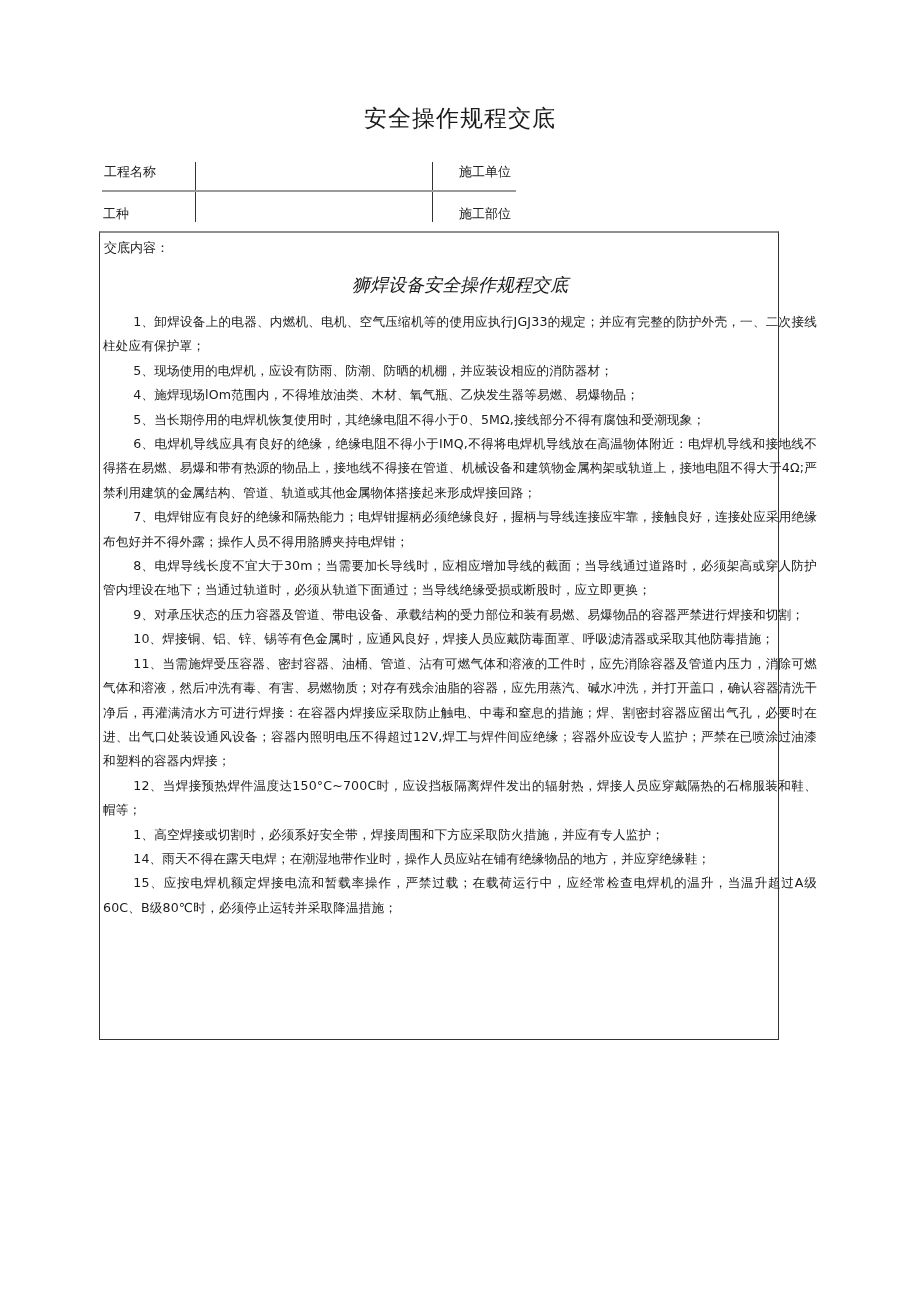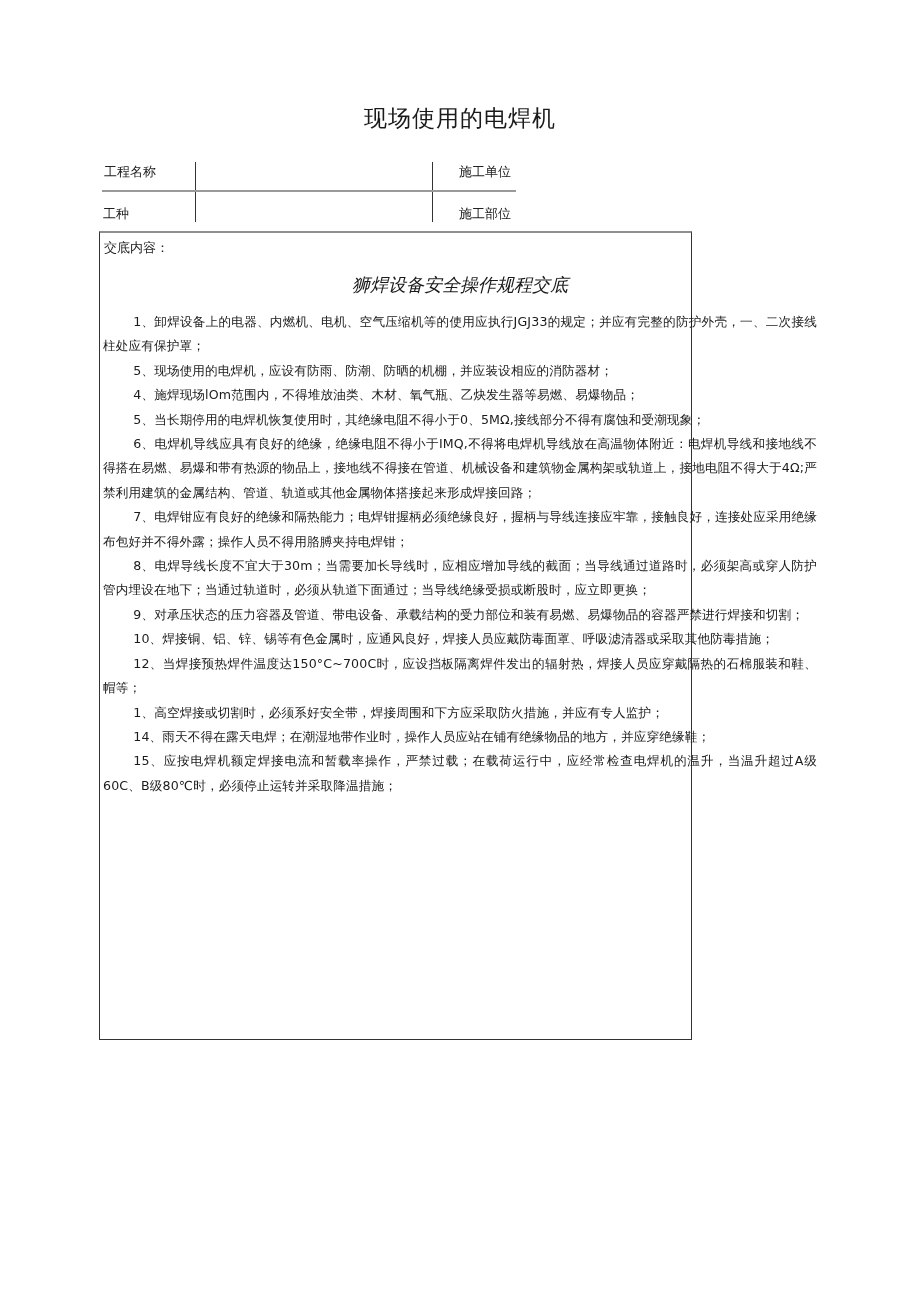--- a/index.html
+++ b/index.html
@@ -7,21 +7,21 @@
     .doc-title {
       position: absolute; left: 0; width: 920px; top: 103px; text-align: center;
       font-family: "DejaVu Serif", serif; font-size: 23px; letter-spacing: 1px; color: #1a1a1a;
     }
     .hdr-label {
       position: absolute; font-family: "DejaVu Serif", serif; font-size: 13px; color: #222;
     }
     .vline { position: absolute; width: 1px; background: #333; }
     .hline { position: absolute; height: 2px; background: #9a9a9a; }
     .box {
-      position: absolute; left: 99px; top: 231px; width: 593px; height: 809px;
+      position: absolute; left: 99px; top: 231px; width: 680px; height: 809px;
       border: 1px solid #333; border-top: 2px solid #8f8f8f; box-sizing: border-box;
     }
     .box-label {
       position: absolute; left: 4px; top: 6px;
       font-family: "DejaVu Serif", serif; font-size: 13px; color: #222;
     }
     .sub-title {
       position: absolute; left: 0; width: 720px; top: 40px; text-align: center;
       font-family: "DejaVu Sans", sans-serif; font-size: 18px; color: #1a1a1a; font-style: italic;
     }
@@ -30,21 +30,21 @@
       font-family: "DejaVu Sans", sans-serif; font-size: 12.6px; line-height: 24.4px;
       color: #1a1a1a; text-align: justify;
     }
     .content p { margin: 0; text-indent: 2.4em; letter-spacing: 0.15px; }
   </style>
 </head>
 <body>
 
 <div>
 
-  <div class="doc-title">现场使用的电焊机</div>
+  <div class="doc-title">安全操作规程交底</div>
 
   <div>
     <span class="hdr-label" style="left:104px; top:163px;">工程名称</span>
     <span class="hdr-label" style="left:200px; top:163px;"></span>
     <span class="hdr-label" style="left:459px; top:163px;">施工单位</span>
     <span class="hdr-label" style="left:520px; top:163px;"></span>
 
     <span class="hdr-label" style="left:103px; top:205px;">工种</span>
     <span class="hdr-label" style="left:200px; top:205px;"></span>
     <span class="hdr-label" style="left:459px; top:205px;">施工部位</span>
@@ -61,20 +61,21 @@
     <div class="content">
       <p>1、卸焊设备上的电器、内燃机、电机、空气压缩机等的使用应执行JGJ33的规定；并应有完整的防护外壳，一、二次接线柱处应有保护罩；</p>
       <p>5、现场使用的电焊机，应设有防雨、防潮、防晒的机棚，并应装设相应的消防器材；</p>
       <p>4、施焊现场lOm范围内，不得堆放油类、木材、氧气瓶、乙炔发生器等易燃、易爆物品；</p>
       <p>5、当长期停用的电焊机恢复使用时，其绝缘电阻不得小于0、5MΩ,接线部分不得有腐蚀和受潮现象；</p>
       <p>6、电焊机导线应具有良好的绝缘，绝缘电阻不得小于IMQ,不得将电焊机导线放在高温物体附近：电焊机导线和接地线不得搭在易燃、易爆和带有热源的物品上，接地线不得接在管道、机械设备和建筑物金属构架或轨道上，接地电阻不得大于4Ω;严禁利用建筑的金属结构、管道、轨道或其他金属物体搭接起来形成焊接回路；</p>
       <p>7、电焊钳应有良好的绝缘和隔热能力；电焊钳握柄必须绝缘良好，握柄与导线连接应牢靠，接触良好，连接处应采用绝缘布包好并不得外露；操作人员不得用胳膊夹持电焊钳；</p>
       <p>8、电焊导线长度不宜大于30m；当需要加长导线时，应相应增加导线的截面；当导线通过道路时，必须架高或穿人防护管内埋设在地下；当通过轨道时，必须从轨道下面通过；当导线绝缘受损或断股时，应立即更换；</p>
       <p>9、对承压状态的压力容器及管道、带电设备、承载结构的受力部位和装有易燃、易爆物品的容器严禁进行焊接和切割；</p>
       <p>10、焊接铜、铝、锌、锡等有色金属时，应通风良好，焊接人员应戴防毒面罩、呼吸滤清器或采取其他防毒措施；</p>
+      <p>11、当需施焊受压容器、密封容器、油桶、管道、沾有可燃气体和溶液的工件时，应先消除容器及管道内压力，消除可燃气体和溶液，然后冲洗有毒、有害、易燃物质；对存有残余油脂的容器，应先用蒸汽、碱水冲洗，并打开盖口，确认容器清洗干净后，再灌满清水方可进行焊接：在容器内焊接应采取防止触电、中毒和窒息的措施；焊、割密封容器应留出气孔，必要时在进、出气口处装设通风设备；容器内照明电压不得超过12V,焊工与焊件间应绝缘；容器外应设专人监护；严禁在已喷涂过油漆和塑料的容器内焊接；</p>
       <p>12、当焊接预热焊件温度达150°C~700C时，应设挡板隔离焊件发出的辐射热，焊接人员应穿戴隔热的石棉服装和鞋、帽等；</p>
       <p>1、高空焊接或切割时，必须系好安全带，焊接周围和下方应采取防火措施，并应有专人监护；</p>
       <p>14、雨天不得在露天电焊；在潮湿地带作业时，操作人员应站在铺有绝缘物品的地方，并应穿绝缘鞋；</p>
       <p>15、应按电焊机额定焊接电流和暂载率操作，严禁过载；在载荷运行中，应经常检查电焊机的温升，当温升超过A级60C、B级80℃时，必须停止运转并采取降温措施；</p>
     </div>
   </div>
 
 </div>
 
 </body></html>

